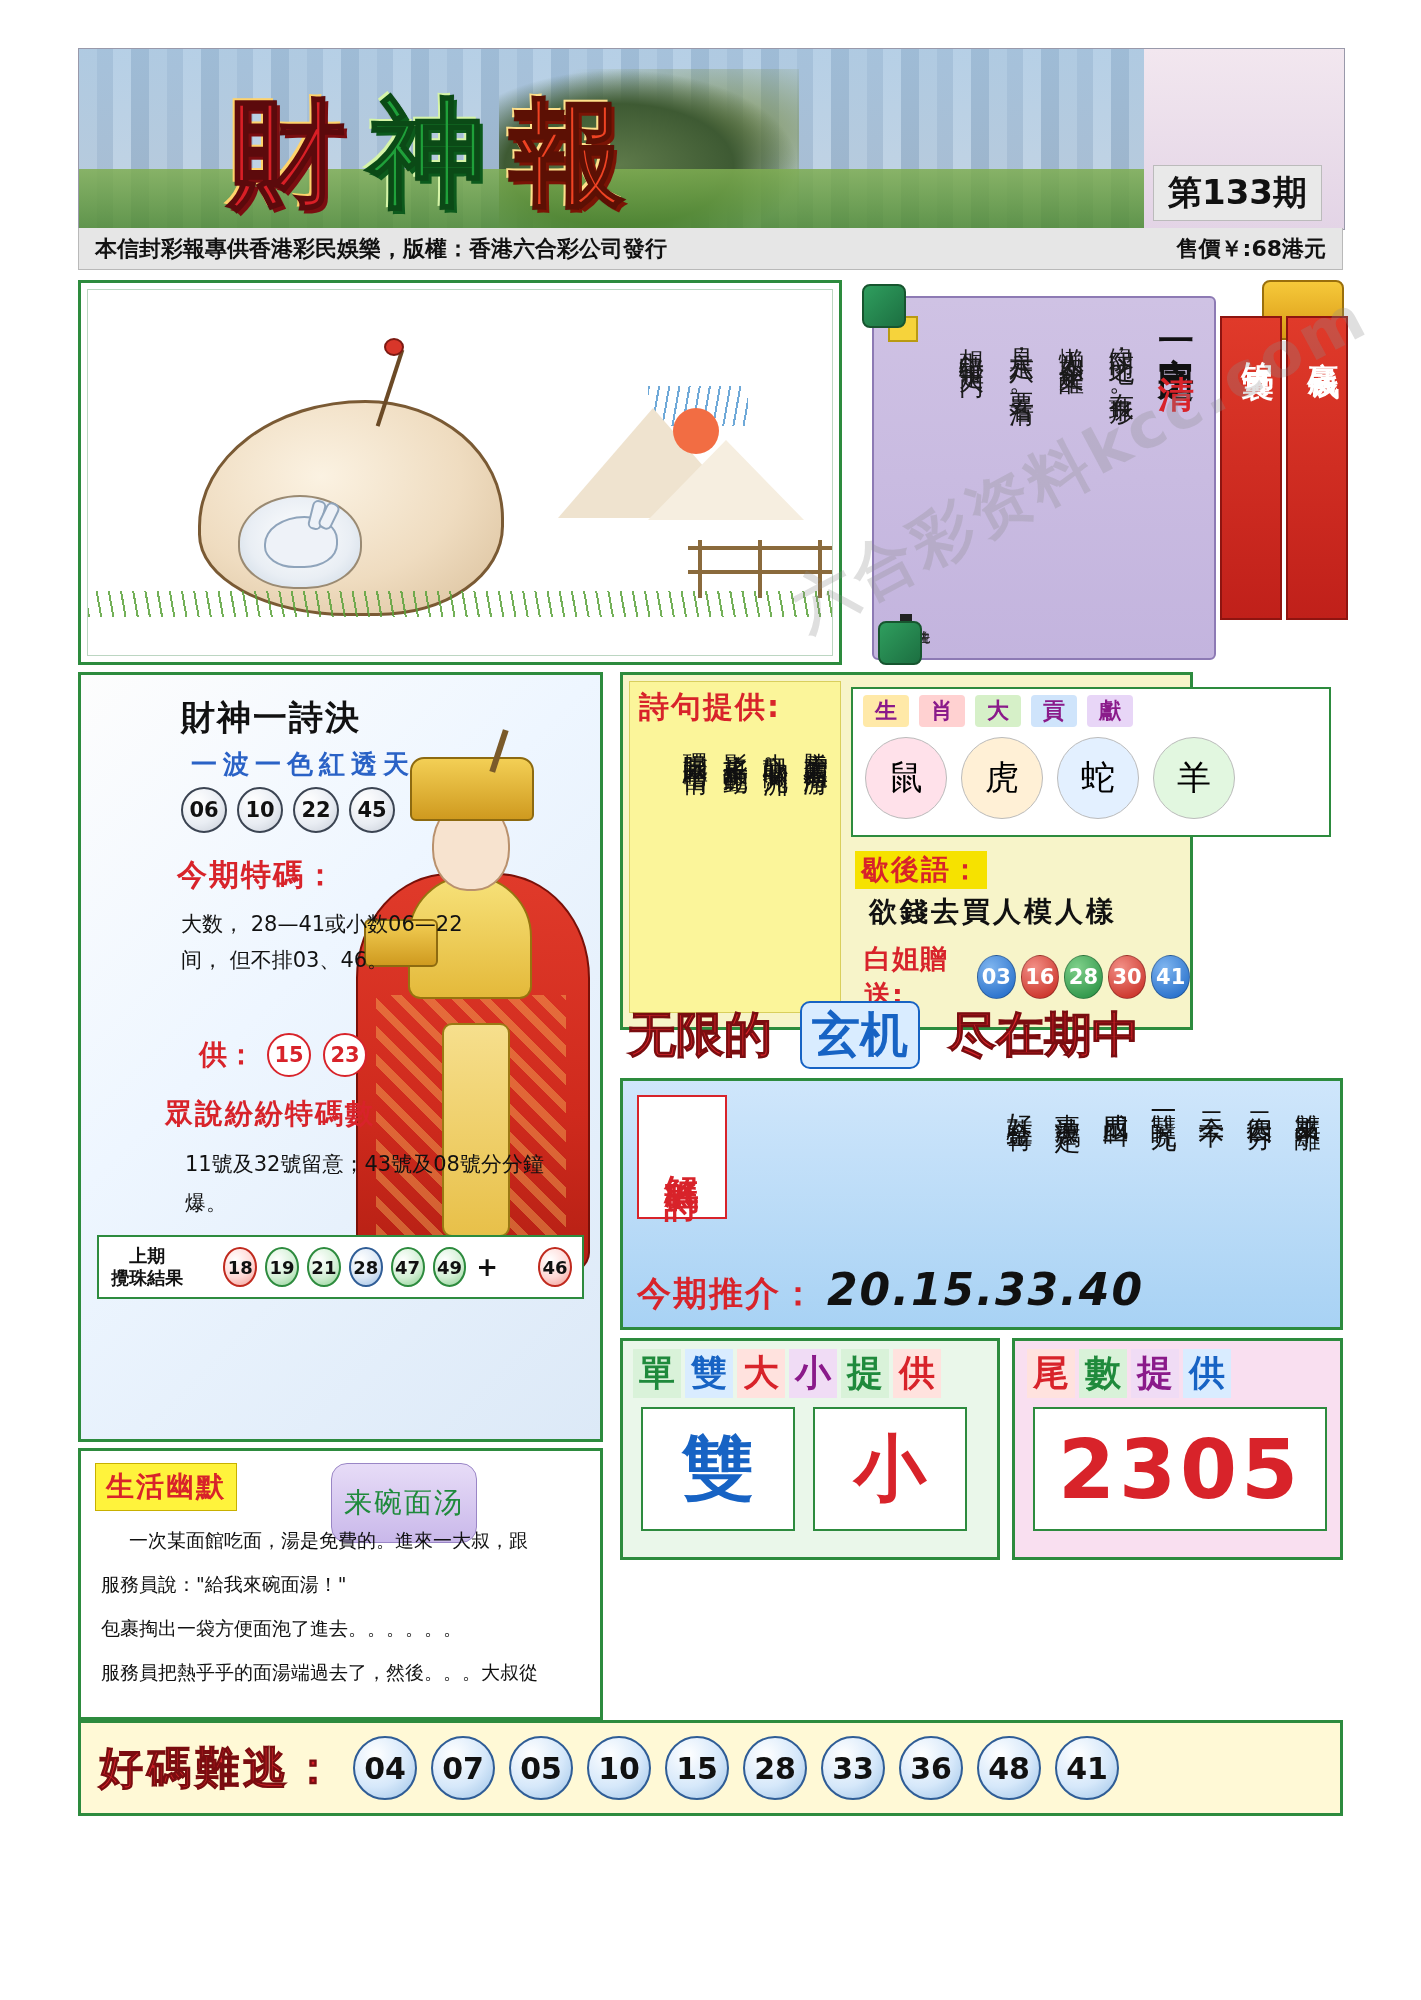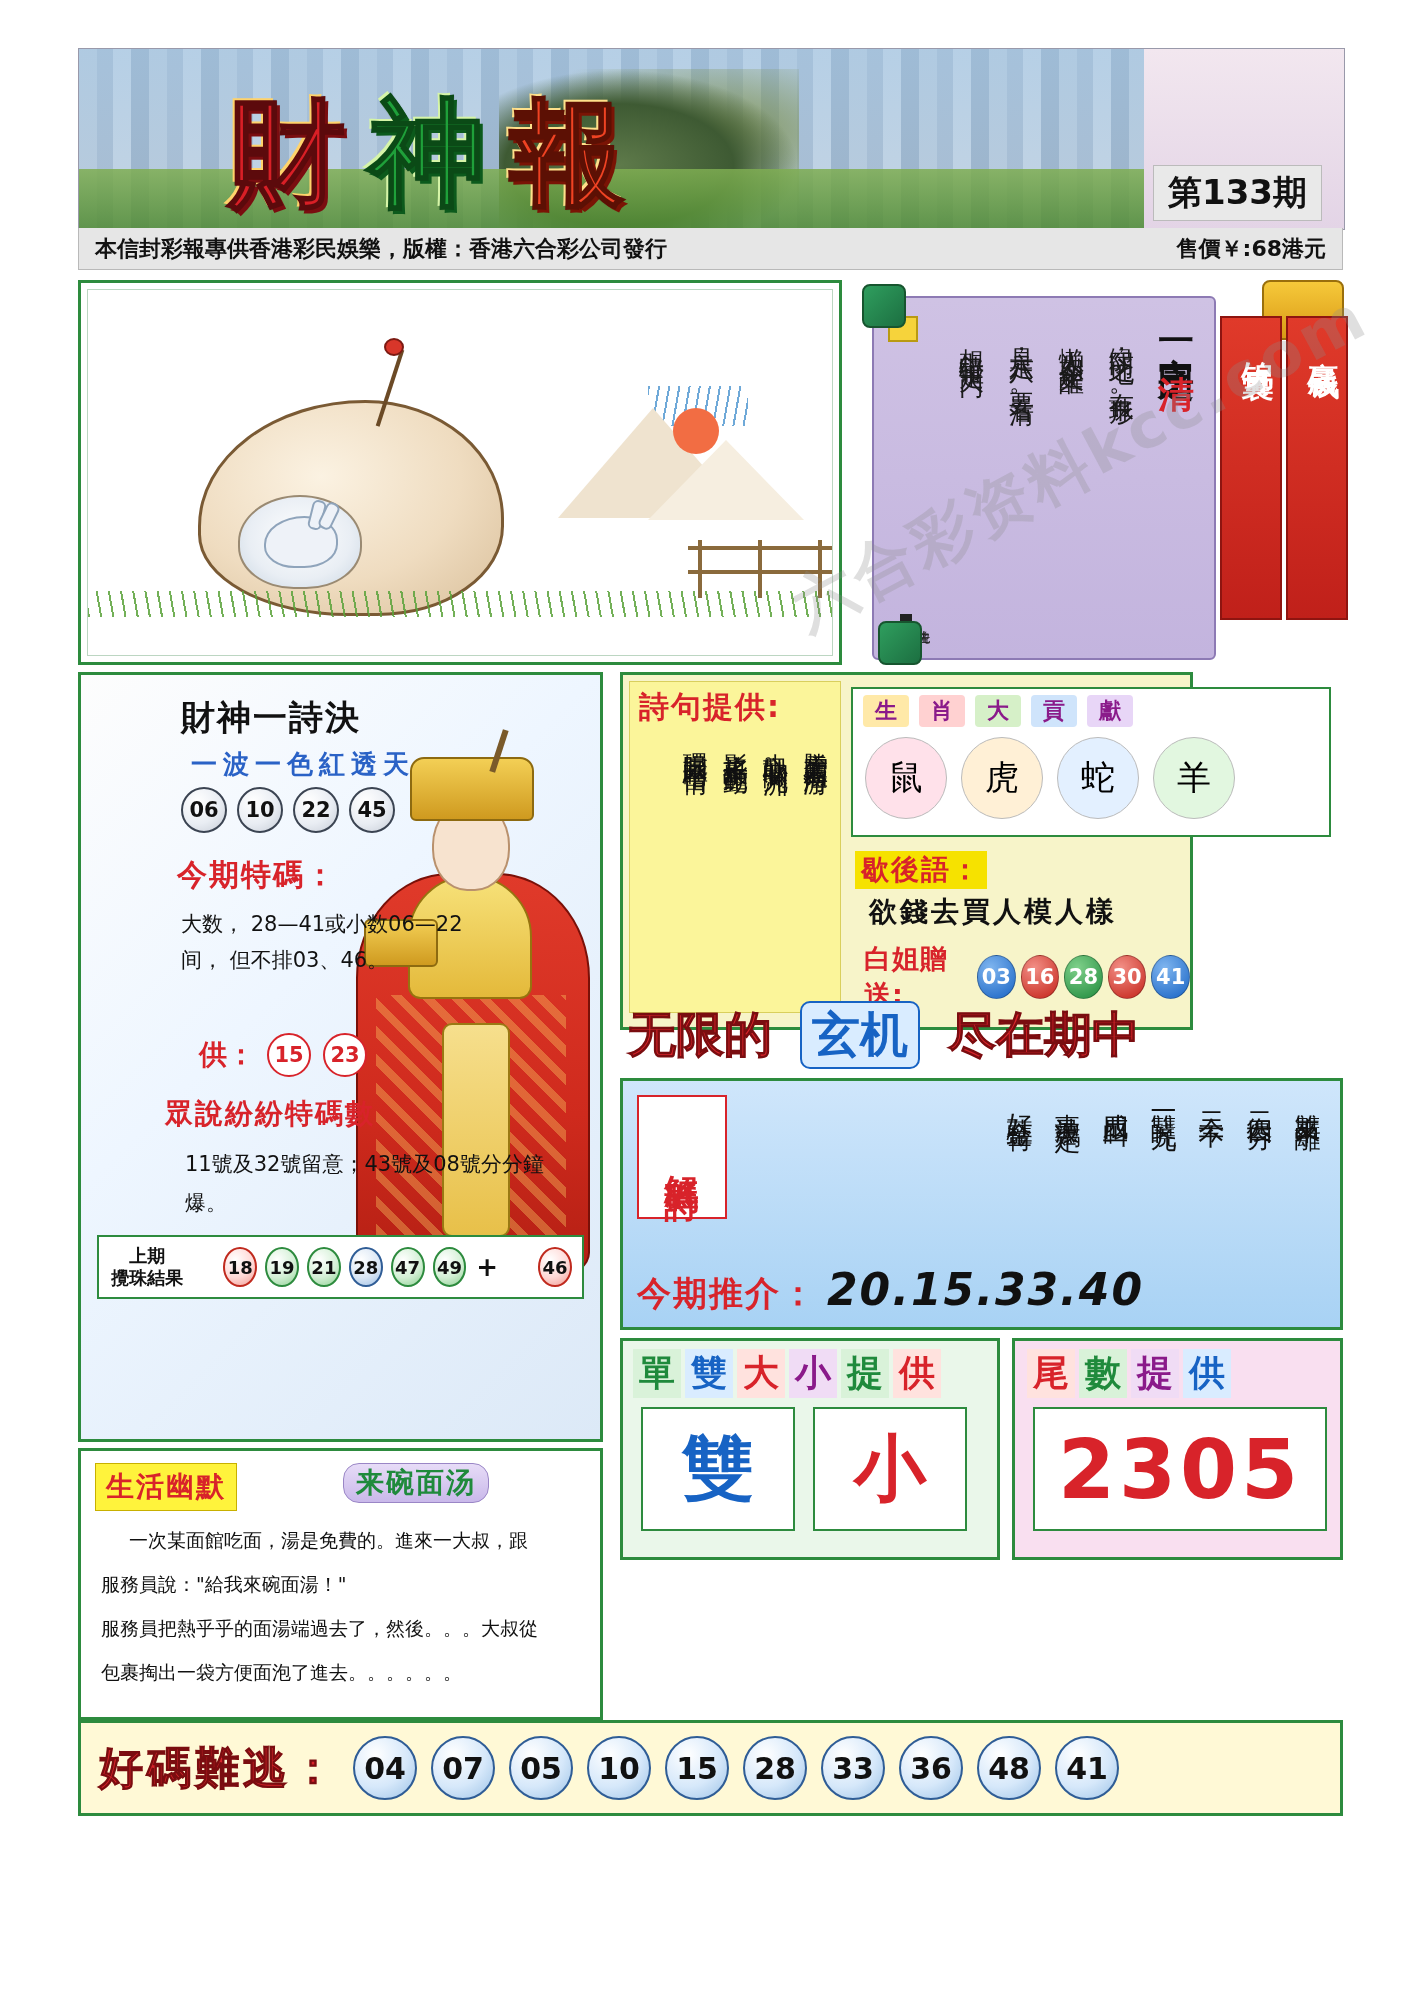--- a/index.html
+++ b/index.html
@@ -240,23 +240,22 @@
     position:absolute;left:78px;top:1448px;width:525px;height:272px;
     border:3px solid #2d8b3e;background:#fff;box-sizing:border-box;
   }
   .humor-tag{
     position:absolute;left:14px;top:12px;background:#fff33c;border:1px solid #c8b000;
     padding:4px 10px;font-size:28px;font-weight:bold;color:#d8232a;letter-spacing:2px;
   }
   .humor-tag2{
     position:absolute;left:250px;top:12px;
     background:linear-gradient(180deg,#e7dcf7,#c9b8ea);border:1px solid #9a86c6;
-    padding:0 12px;font-size:28px;font-weight:bold;color:#1f8a3c;letter-spacing:2px;
+    padding:20px 12px;font-size:28px;font-weight:normal;color:#1f8a3c;letter-spacing:2px;
     border-radius:16px 16px 16px 16px;
-    margin-left:12px;
   }
   .humor-body{
     position:absolute;left:20px;top:70px;width:480px;font-size:19px;color:#111;line-height:2.0;
   }
   .humor-body p{margin:0 0 6px 0;}
   .humor-body p.ind{text-indent:28px;}
   
   .rt{
     position:absolute;left:620px;top:672px;width:573px;height:358px;
     border:3px solid #2d8b3e;background:#f7f4c9;box-sizing:border-box;
@@ -505,22 +504,22 @@
       <div class="sball r">46</div>
     </div>
   </div>
 
   <div class="humor">
     <div class="humor-tag">生活幽默</div>
     <div class="humor-tag2">来碗面汤</div>
     <div class="humor-body">
       <p class="ind">一次某面館吃面，湯是免費的。進來一大叔，跟</p>
       <p>服務員說："給我來碗面湯！"</p>
+      <p>包裹掏出一袋方便面泡了進去。。。。。。</p>
       <p>服務員把熱乎乎的面湯端過去了，然後。。。大叔從</p>
-      <p>包裹掏出一袋方便面泡了進去。。。。。。</p>
     </div>
   </div>
 
   <div class="rt">
     <div class="rt-yellow"></div>
     <div class="rt-title">詩句提供:</div>
     <div class="vtext poem p1">騰雲駕霧四海游，</div>
     <div class="vtext poem p2">忠心耿耿闖九洲。</div>
     <div class="vtext poem p3">影搖千尺龍蛇動，</div>
     <div class="vtext poem p4">環眼圓睛不留情。</div>

